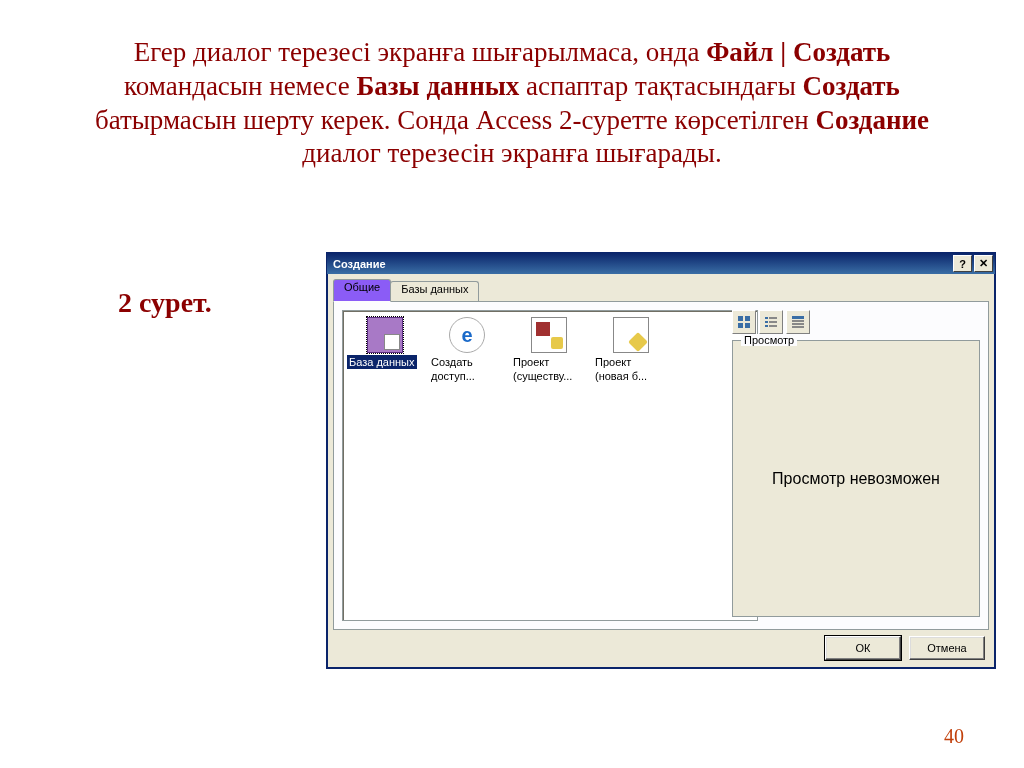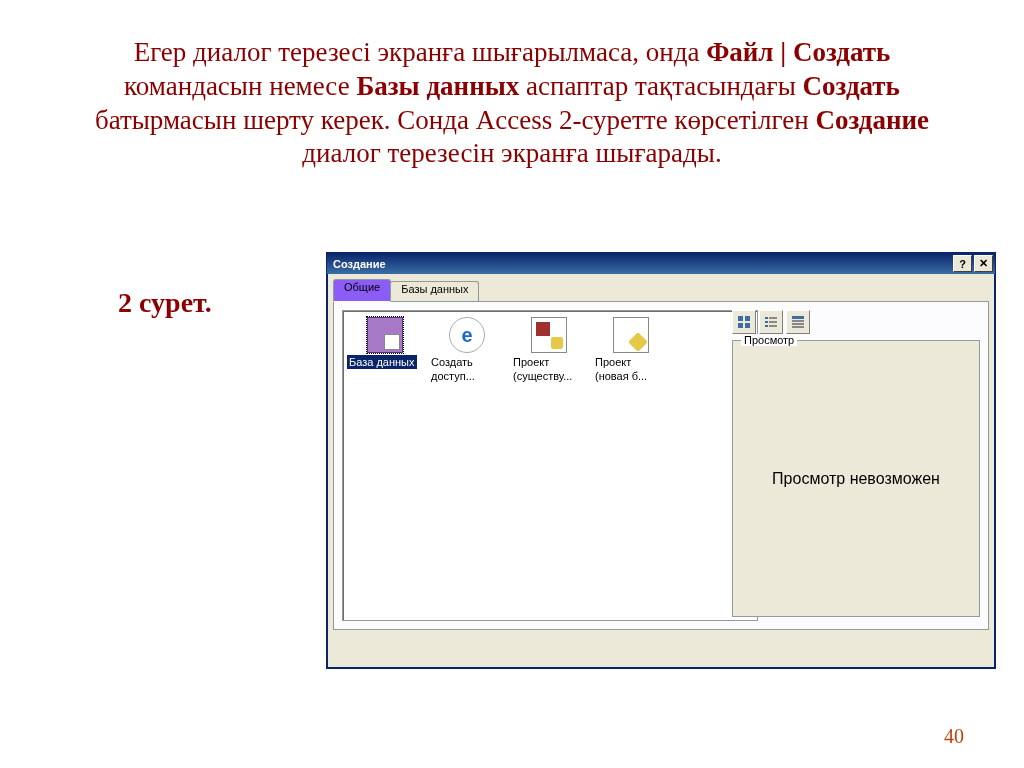--- a/index.html
+++ b/index.html
@@ -177,15 +177,19 @@
             </div>
           </div>
           <div class="previewbox">
             <span class="grplabel">Просмотр</span>
             <div class="msg">Просмотр невозможен</div>
           </div>
         </div>
       </div>
     </div>
 
+    <div class="dlg-buttons">
+      <div class="btn default">ОК</div>
+      <div class="btn">Отмена</div>
+    </div>
   </div>
 
 </div>
 
 </body></html>

